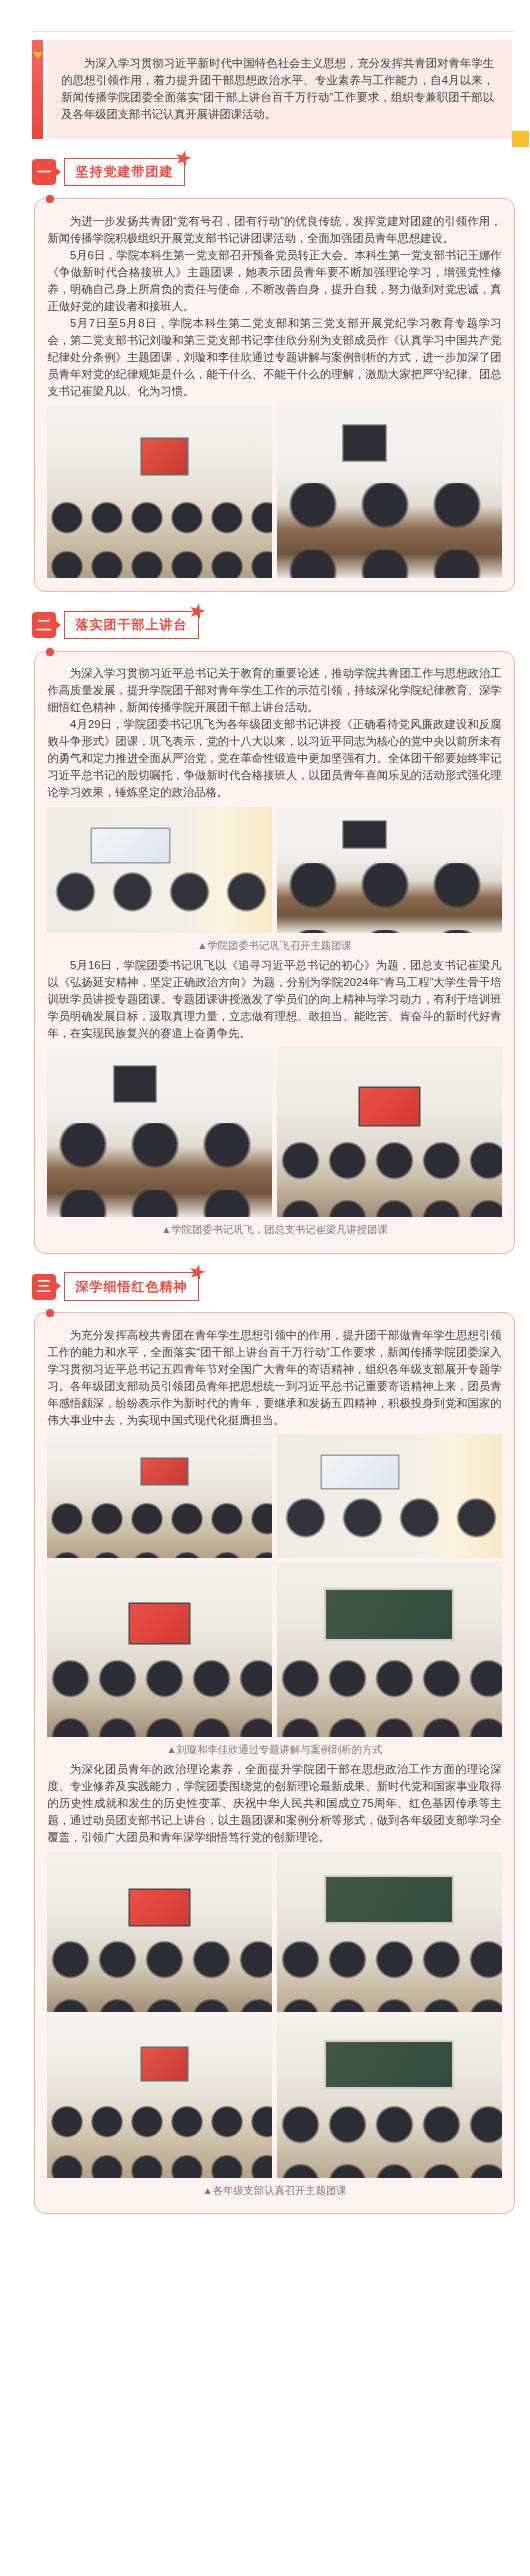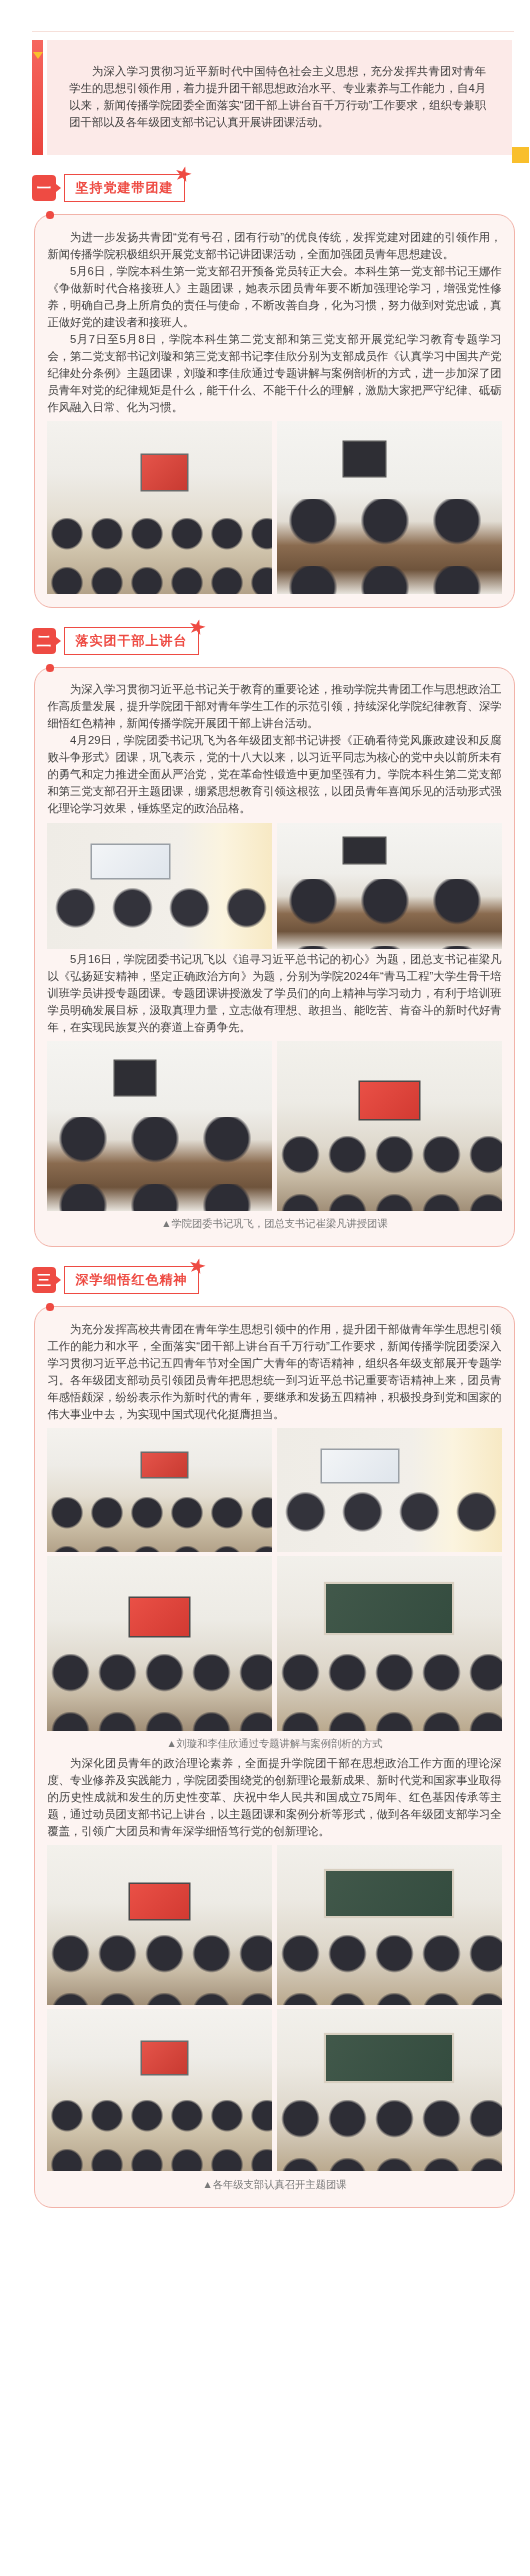--- a/index.html
+++ b/index.html
@@ -6,33 +6,33 @@
   body{width:530px;font-family:"Liberation Sans","DejaVu Sans",sans-serif;-webkit-font-smoothing:antialiased;}
   .wrap{position:relative;width:530px;min-height:2769px;background:#ffffff;overflow:hidden;}
 
   .topline{height:0.5px;background:#f6e0da;margin:31px 16px 0 32px;}
 
   
   .intro{position:relative;margin:8.2px 18.5px 0 32px;}
   .intro-bar{position:absolute;left:0;top:0;height:100%;width:11.3px;background:linear-gradient(180deg,#f6665e,#ea453d);}
   .intro-tri{position:absolute;left:0.5px;top:12.4px;width:0;height:0;border-left:5.2px solid transparent;border-right:5.2px solid transparent;border-top:7.2px solid #f9bf2c;}
   .intro-box{margin-left:15px;background:#fceae8;padding:11.3px 13.4px 12.4px 10.3px;}
-  .intro-box p{margin:12px;font-size:11.3px;line-height:17px;color:#3f3f3f;text-align:justify;text-indent:2em;}
+  .intro-box p{margin:4px;font-size:11.3px;line-height:17px;color:#3f3f3f;text-align:justify;text-indent:2em;}
   .intro-square{position:absolute;right:-17px;bottom:-7.2px;width:16.5px;height:15.5px;background:#f9bf2c;}
 
   
   .sec-head{position:relative;display:flex;align-items:center;margin:18.5px 0 0 32px;height:29px;}
   .badge{position:relative;width:24px;height:26px;background:#ee4b43;border-radius:4.1px;color:#fff;font-size:14.4px;font-weight:bold;display:flex;align-items:center;justify-content:center;flex:none;}
   .badge::after{content:"";position:absolute;right:-4.6px;top:50%;margin-top:-4.6px;border-top:4.6px solid transparent;border-bottom:4.6px solid transparent;border-left:5.2px solid #ee4b43;}
   .title-box{position:relative;margin-left:8.2px;border:1px solid #ee4b43;background:#fff;padding:4.1px 10.3px;font-size:13px;font-weight:bold;color:#ee4b43;letter-spacing:1px;}
   .star{display:block;background:#ee4b43;clip-path:polygon(50% 0%,61% 35%,98% 35%,68% 57%,79% 91%,50% 70%,21% 91%,32% 57%,2% 35%,39% 35%);}
   .title-star{position:absolute;top:-9.3px;right:-7.7px;width:16.5px;height:16.5px;transform:rotate(14deg);}
 
   
-  .cbox{position:relative;margin:11.3px 15px 0 34px;border:1px solid #f2b3a9;border-radius:18px;background:#fdf4f2;padding:13.4px 12.4px 11.3px 12.4px;}
+  .cbox{position:relative;margin:11.3px 15px 0 34px;border:1px solid #f2b3a9;border-radius:11px;background:#fdf4f2;padding:13.4px 12.4px 11.3px 12.4px;}
   .cbox-dot{position:absolute;top:-4.1px;left:11.3px;width:7.7px;height:7.7px;border-radius:50%;background:#ee4b43;}
   .cbox p.body{margin:0;font-size:11.3px;line-height:17px;color:#3f3f3f;text-align:justify;text-indent:2em;}
   .fig{margin:5.2px 0 2.1px;}
   .caption{text-align:center;font-size:10.3px;color:#7a7a7a;margin:6.2px 0 4.1px;}
   .pair{display:flex;gap:5.2px;}
   .pair .photo{flex:1;}
   .grid-row{display:flex;gap:5.2px;margin-bottom:4.1px;}
   .grid-row .photo{flex:1;}
 
   
@@ -82,22 +82,22 @@
       </div>
     <div class="title-box">
       <span>坚持党建带团建</span>
       <span class="star title-star"></span>
     </div>
   </div>
 
   <div class="cbox">
     <div class="cbox-dot"></div>
     <p class="body">为进一步发扬共青团“党有号召，团有行动”的优良传统，发挥党建对团建的引领作用，新闻传播学院积极组织开展党支部书记讲团课活动，全面加强团员青年思想建设。</p>
-    <p class="body">5月6日，学院本科生第一党支部召开预备党员转正大会。本科生第一党支部书记王娜作《争做新时代合格接班人》主题团课，她表示团员青年要不断加强理论学习，增强党性修养，明确自己身上所肩负的责任与使命，不断改善自身，化为习惯，努力做到对党忠诚，真正做好党的建设者和接班人。</p>
-    <p class="body">5月7日至5月8日，学院本科生第二党支部和第三党支部开展党纪学习教育专题学习会，第二党支部书记刘璇和第三党支部书记李佳欣分别为支部成员作《认真学习中国共产党纪律处分条例》主题团课，刘璇和李佳欣通过专题讲解与案例剖析的方式，进一步加深了团员青年对党的纪律规矩是什么，能干什么、不能干什么的理解，激励大家把严守纪律、砥砺作风融入日常、化为习惯。</p>
+    <p class="body">5月6日，学院本科生第一党支部召开预备党员转正大会。本科生第一党支部书记王娜作《争做新时代合格接班人》主题团课，她表示团员青年要不断加强理论学习，增强党性修养，明确自己身上所肩负的责任与使命，不断改善自身，提升自我，努力做到对党忠诚，真正做好党的建设者和接班人。</p>
+    <p class="body">5月7日至5月8日，学院本科生第二党支部和第三党支部开展党纪学习教育专题学习会，第二党支部书记刘璇和第三党支部书记李佳欣分别为支部成员作《认真学习中国共产党纪律处分条例》主题团课，刘璇和李佳欣通过专题讲解与案例剖析的方式，进一步加深了团员青年对党的纪律规矩是什么，能干什么、不能干什么的理解，激励大家把严守纪律、团总支书记崔梁凡以、化为习惯。</p>
     <figure class="fig" style="margin-left:0;margin-right:0;">
       <div class="pair">
         <div class="photo v5 ph-335"></div>
         <div class="photo v2 ph-335"></div>
       </div>
     </figure>
   </div>
 
   <div class="sec-head">
     <div class="badge">
@@ -105,26 +105,27 @@
       </div>
     <div class="title-box">
       <span>落实团干部上讲台</span>
       <span class="star title-star"></span>
     </div>
   </div>
 
   <div class="cbox">
     <div class="cbox-dot"></div>
     <p class="body">为深入学习贯彻习近平总书记关于教育的重要论述，推动学院共青团工作与思想政治工作高质量发展，提升学院团干部对青年学生工作的示范引领，持续深化学院纪律教育、深学细悟红色精神，新闻传播学院开展团干部上讲台活动。</p>
-    <p class="body">4月29日，学院团委书记巩飞为各年级团支部书记讲授《正确看待党风廉政建设和反腐败斗争形式》团课，巩飞表示，党的十八大以来，以习近平同志为核心的党中央以前所未有的勇气和定力推进全面从严治党，党在革命性锻造中更加坚强有力。学院本科生第二党支部和第三党支部召开主题团课，绷紧思想教育引领这根弦，以团员青年喜闻乐见的活动形式强化理论学习效果，锤炼坚定的政治品格。</p>
+    <p class="body">4月29日，学院团委书记巩飞为各年级团支部书记讲授《正确看待党风廉政建设和反腐败斗争形式》团课，巩飞表示，党的十八大以来，以习近平同志为核心的党中央以前所未有的勇气和定力推进全面从严治党，党在革命性锻造中更加坚强有力。全体团干部要始终牢记习近平总书记的殷切嘱托，争做新时代合格接班人，以团员青年喜闻乐见的活动形式强化理论学习效果，锤炼坚定的政治品格。</p>
     <figure class="fig" style="margin-left:0;margin-right:0;">
       <div class="pair">
         <div class="photo v3 ph-245"></div>
         <div class="photo v2 ph-245"></div>
       </div>
+      <figcaption class="caption">▲学院团委书记巩飞召开主题团课</figcaption>
     </figure>
     <p class="body">5月16日，学院团委书记巩飞以《追寻习近平总书记的初心》为题，团总支书记崔梁凡以《弘扬延安精神，坚定正确政治方向》为题，分别为学院2024年“青马工程”大学生骨干培训班学员讲授专题团课。专题团课讲授激发了学员们的向上精神与学习动力，有利于培训班学员明确发展目标，汲取真理力量，立志做有理想、敢担当、能吃苦、肯奋斗的新时代好青年，在实现民族复兴的赛道上奋勇争先。</p>
     <figure class="fig" style="margin-left:0;margin-right:0;">
       <div class="pair">
         <div class="photo v2 ph-330"></div>
         <div class="photo v1 ph-330"></div>
       </div>
       <figcaption class="caption">▲学院团委书记巩飞，团总支书记崔梁凡讲授团课</figcaption>
     </figure>
   </div>

